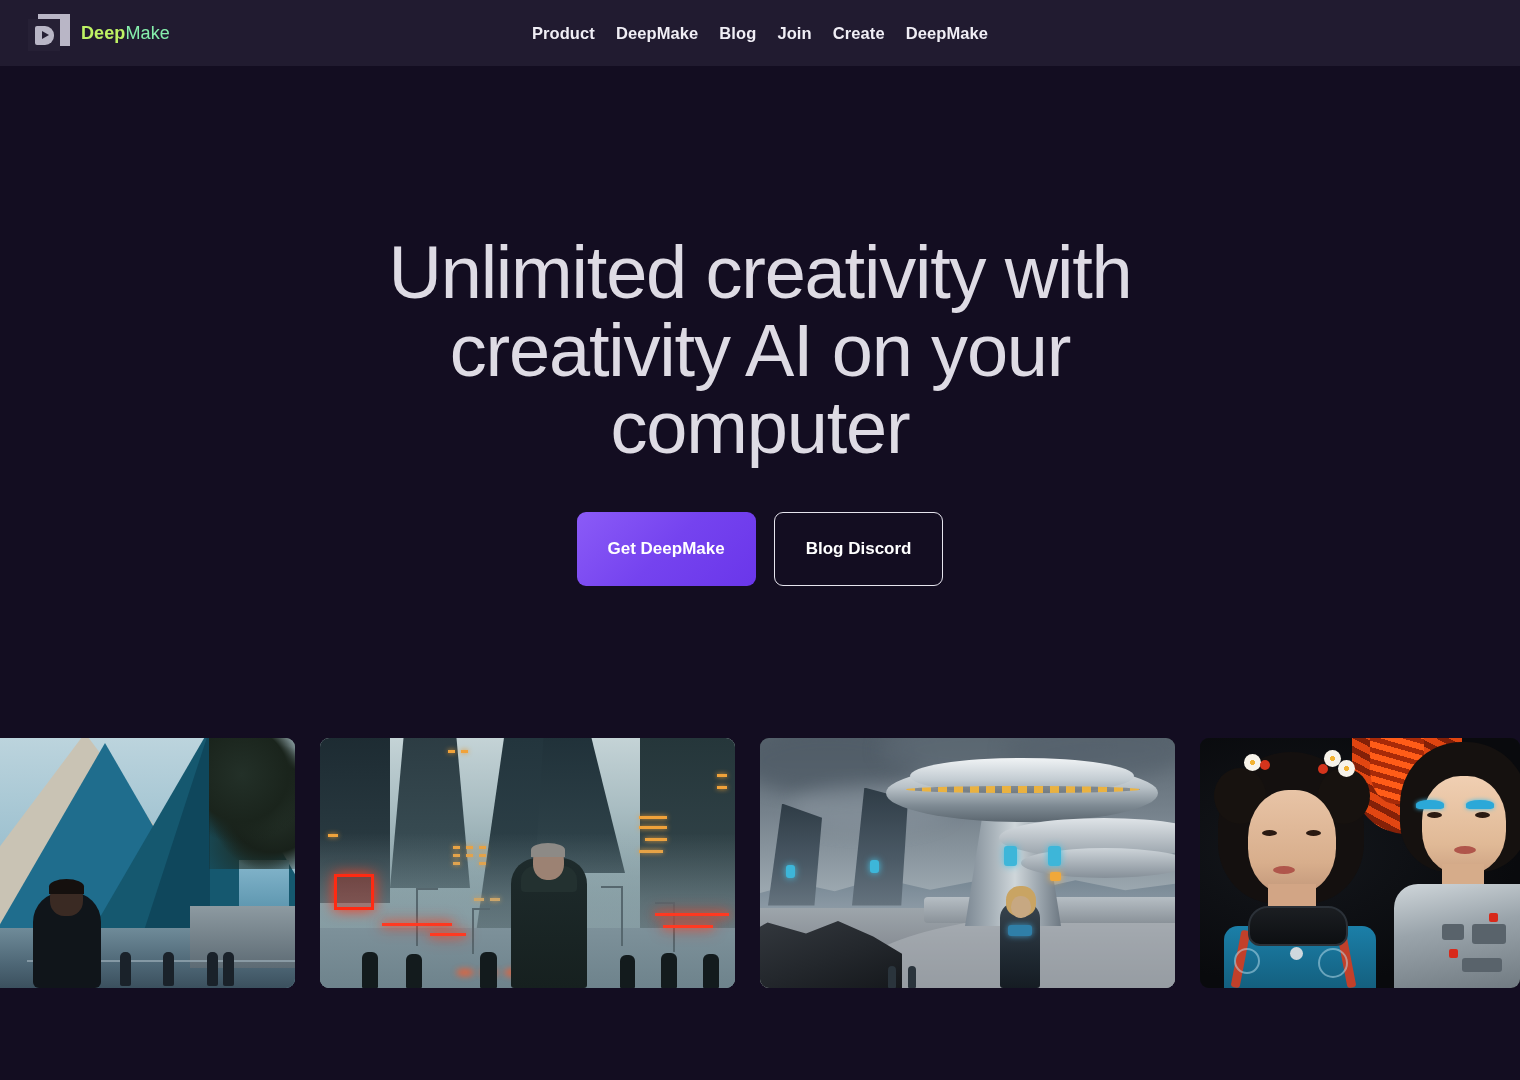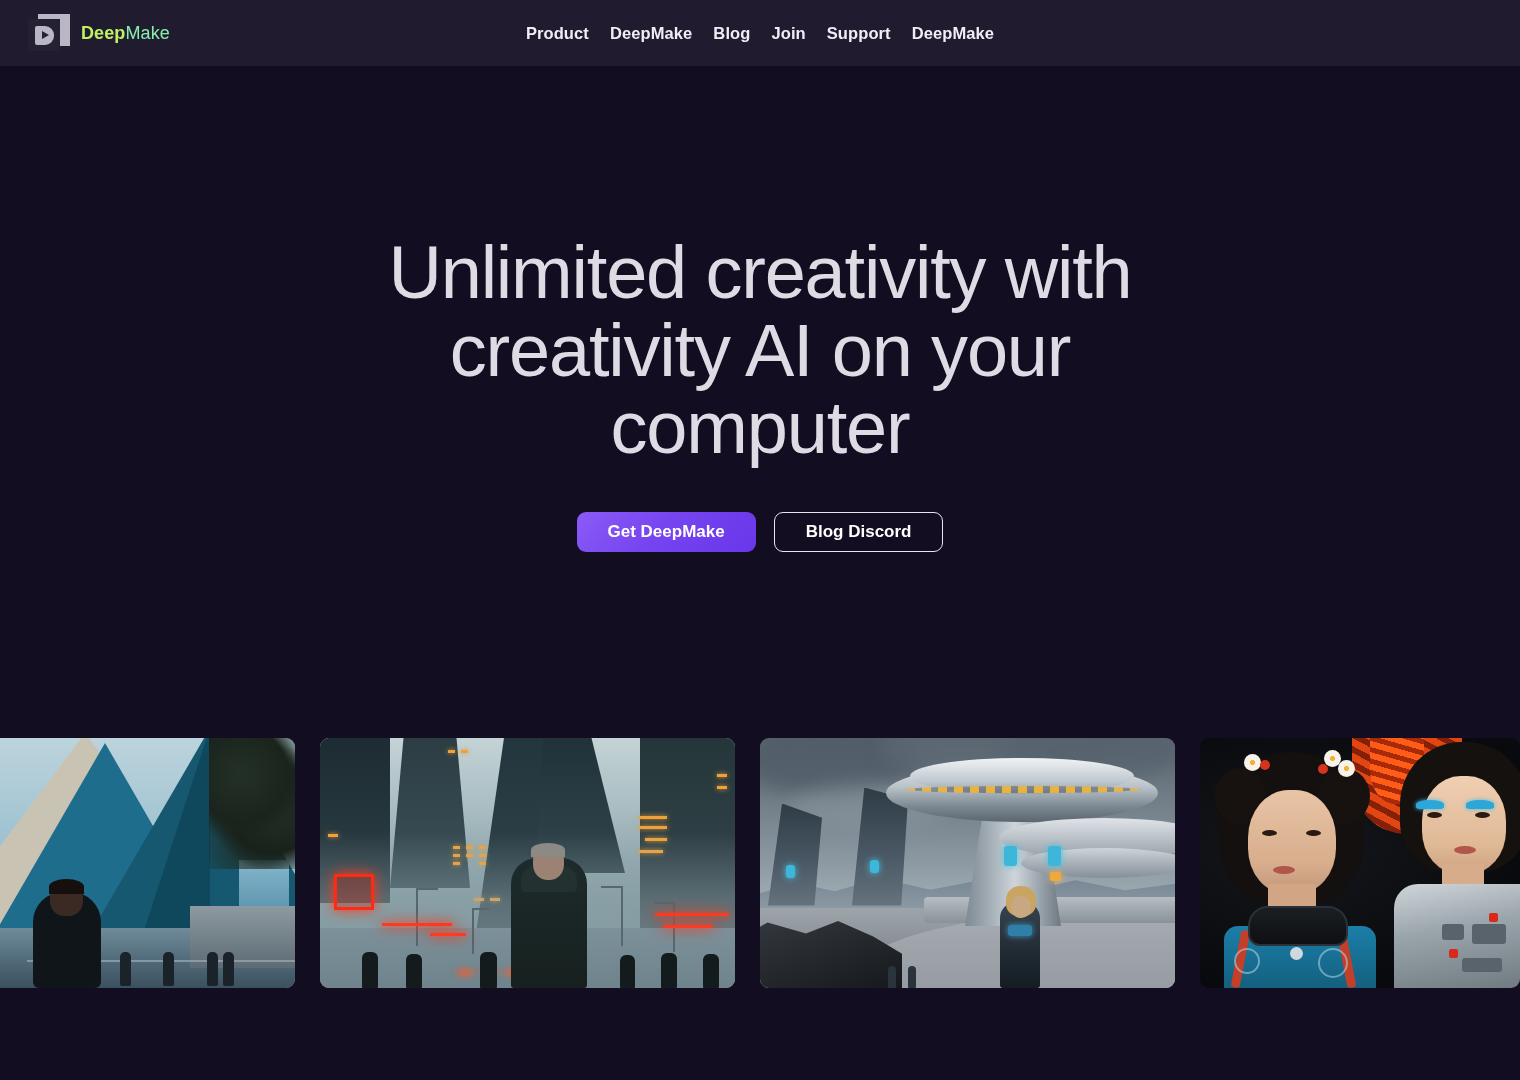--- a/index.html
+++ b/index.html
@@ -159,21 +159,21 @@
     display: flex;
     justify-content: center;
     gap: 18px;
   }
   .cta {
     font-size: 17px;
     font-weight: 700;
     border-radius: 9px;
     cursor: pointer;
     padding: 0 31px;
-    height: 40px;
+    height: 74px;
     display: inline-flex;
     align-items: center;
     justify-content: center;
     font-family: "Liberation Sans", sans-serif;
     white-space: nowrap;
   }
   .cta-primary {
     background: linear-gradient(135deg, #8b5bf7 0%, #7543ef 50%, #6a36ea 100%);
     border: none;
     color: #fff;
@@ -383,21 +383,21 @@
     <div class="brand-text">
       <span class="b1">Deep</span><span class="b2">Make</span>
     </div>
   </div>
 
   <nav class="nav">
     <a href="#">Product</a>
     <a href="#">DeepMake</a>
     <a href="#">Blog</a>
     <a href="#">Join</a>
-    <a href="#">Support</a>
+    <a href="#">Create</a>
     <a href="#">DeepMake</a>
   </nav>
 
 </header>
 
 <section class="hero">
   <h1>Unlimited creativity with creativity AI on your computer</h1>
   <div class="cta-row">
     <button class="cta cta-primary">Get DeepMake</button>
     <button class="cta cta-outline">Blog Discord</button>

